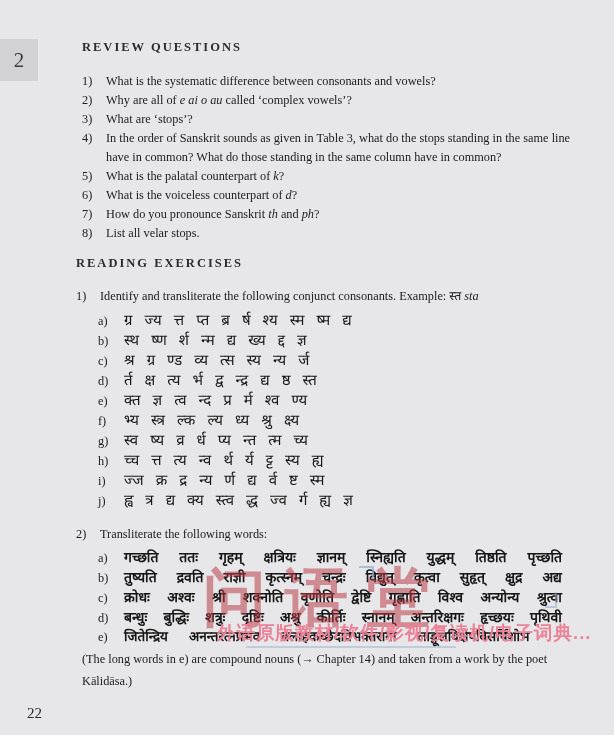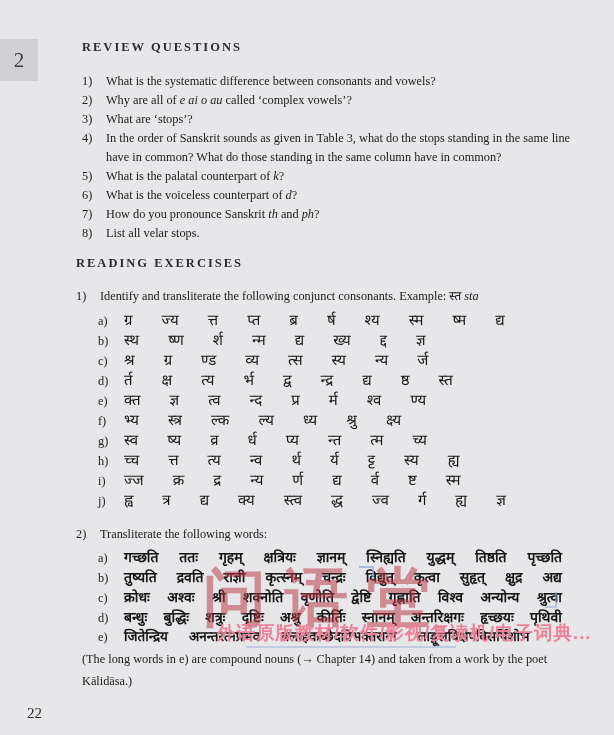--- a/index.html
+++ b/index.html
@@ -30,21 +30,21 @@
   .q-text i{font-style:italic;}
   
   .reading{position:absolute;left:76px;top:256px;width:510px;}
   .ex-intro{display:flex;margin-top:16px;}
   .ex-intro .q-num{line-height:18px;}
   .ex-intro .q-text{line-height:18px;}
   .ex-rows{margin-top:4px;}
   .ex-row{display:flex;align-items:baseline;height:20px;}
   .ex-label{flex:0 0 26px;margin-left:22px;font-size:12.3px;}
   .dn{font-family:"Liberation Serif","DejaVu Sans",serif;color:#161616;}
-  .ex1-items{display:flex;gap:29px;font-size:15px;}
+  .ex1-items{display:flex;gap:12px;font-size:15px;}
   .ex2-items{display:flex;justify-content:space-between;width:438px;font-size:14px;font-weight:bold;}
   .ex-row:last-child .ex2-items{justify-content:flex-start;gap:21px;width:auto;font-size:13.5px;}
   .ex2-block{margin-top:10px;}
   
   .note{
     position:absolute;left:82px;top:648px;width:500px;
     font-size:12.3px;line-height:22px;color:#202020;
   }
   
   .page-number{position:absolute;left:27px;top:705px;font-size:15px;color:#2a2a2a;}

